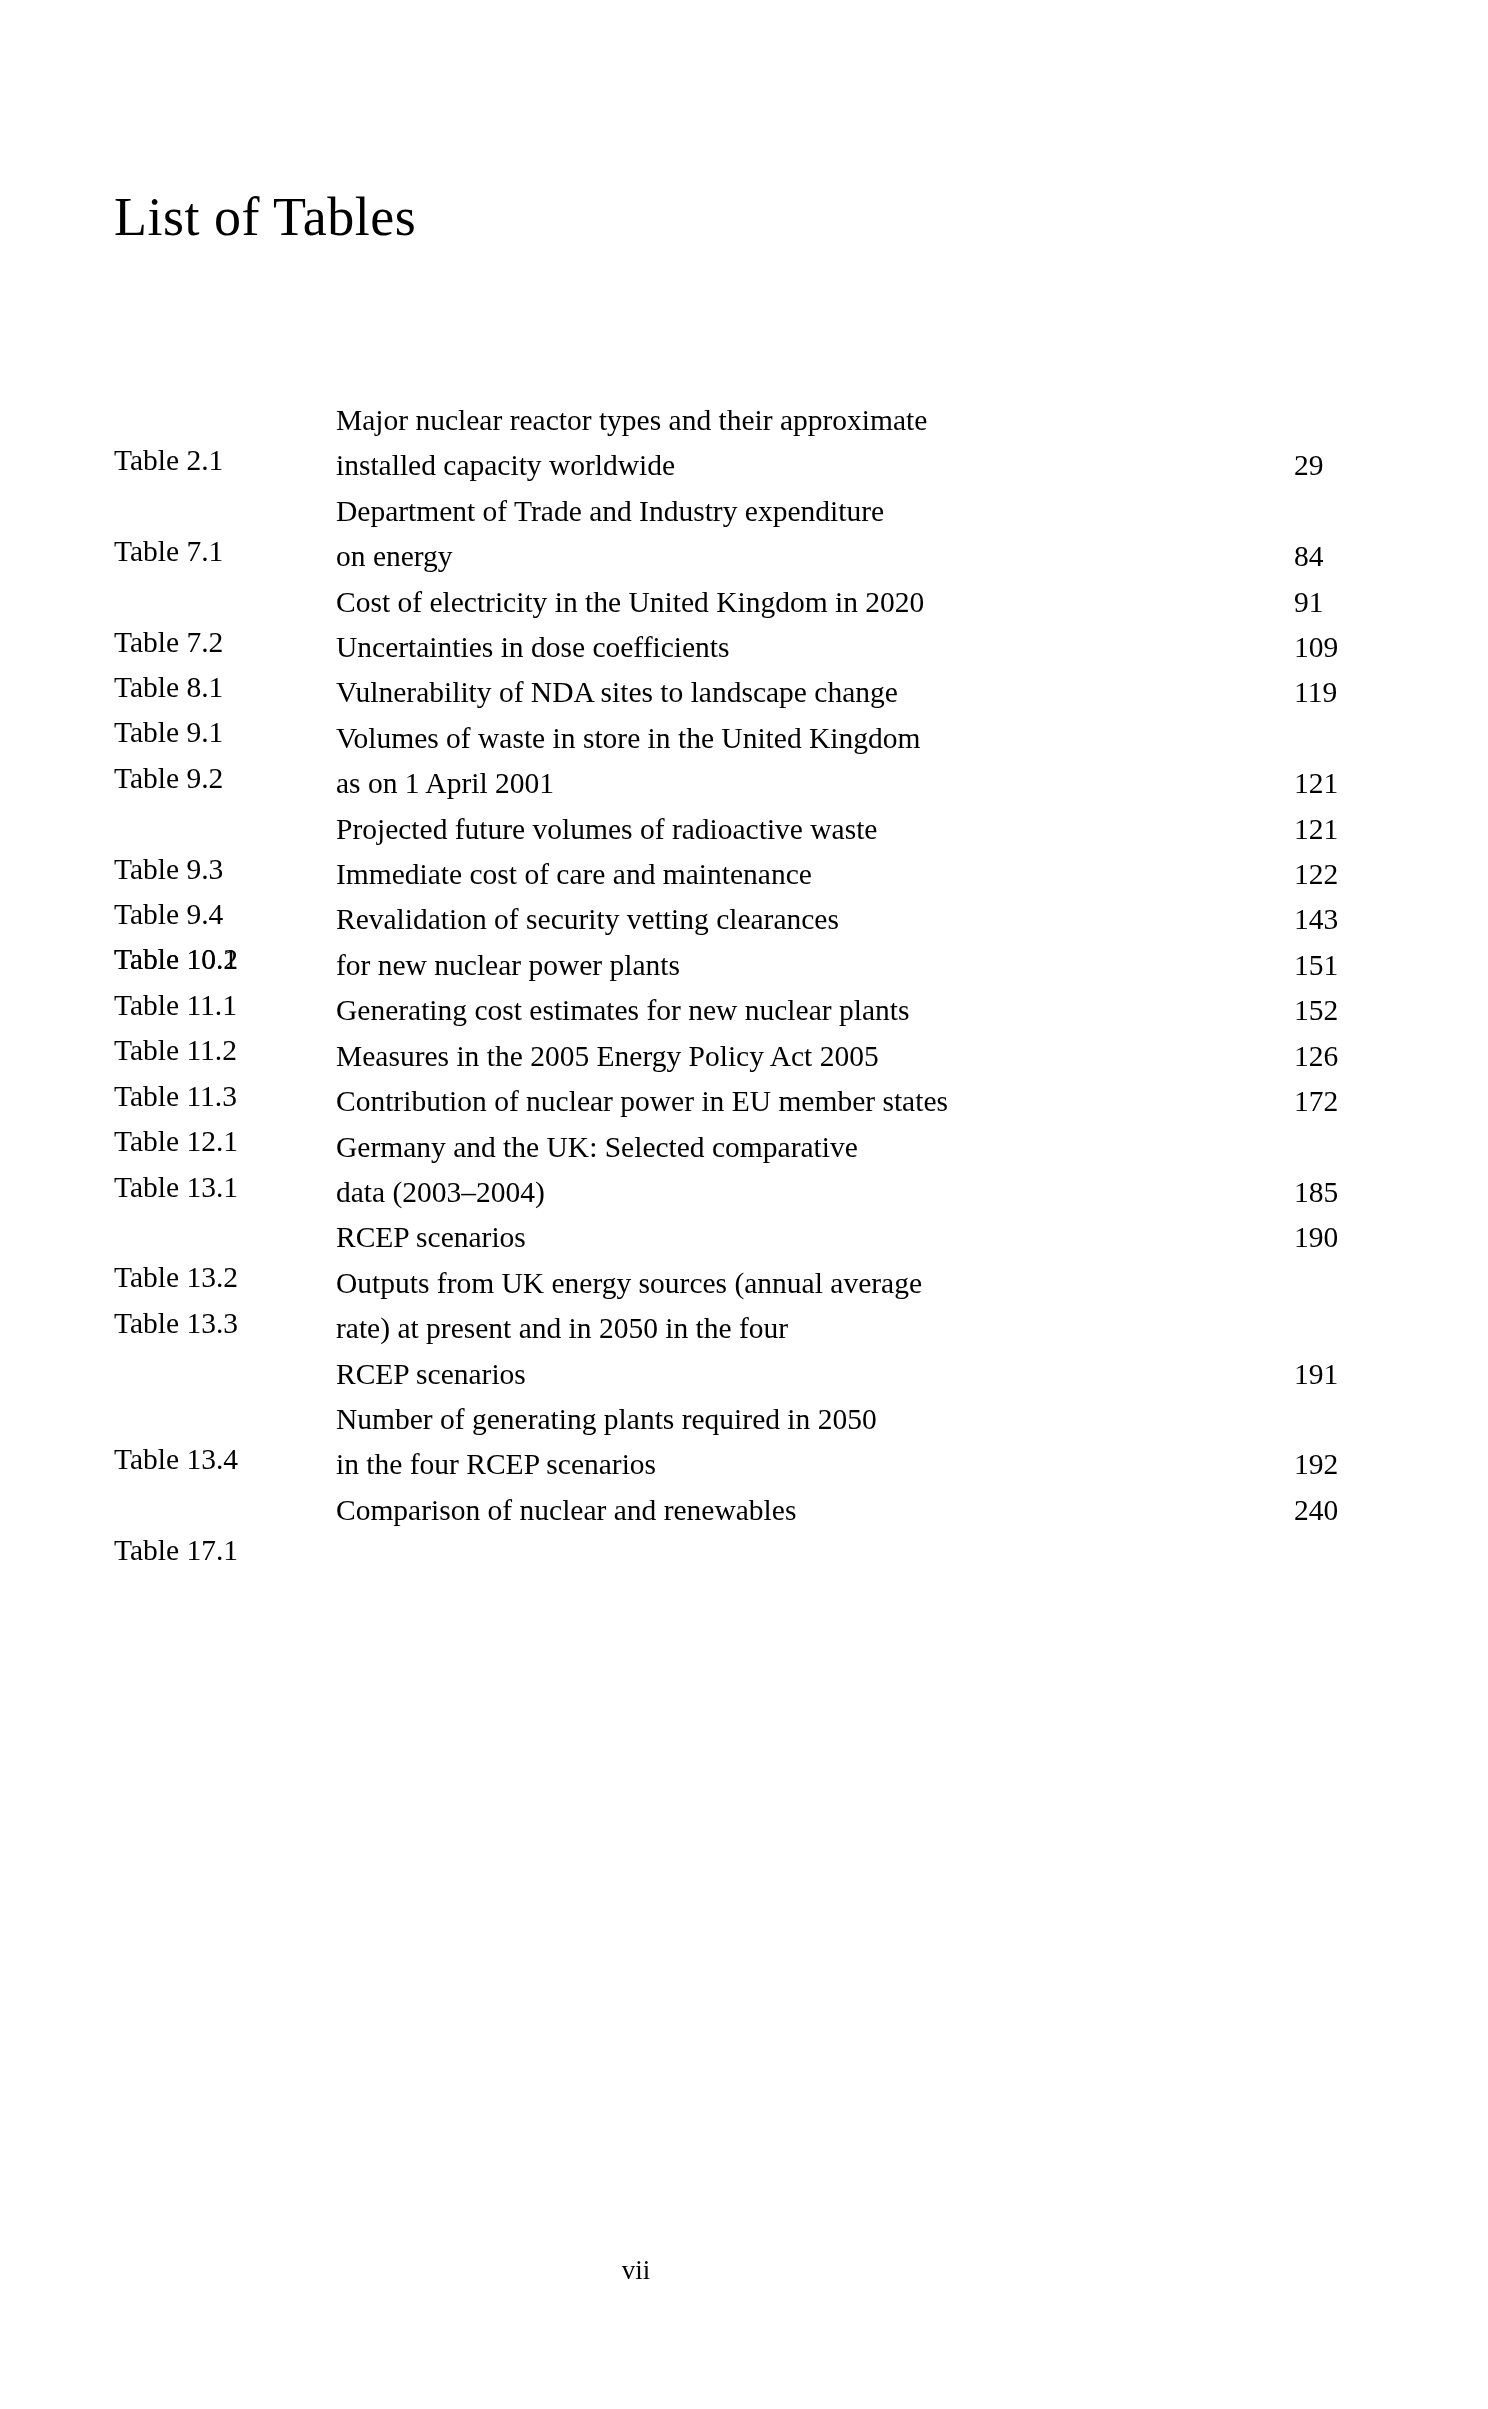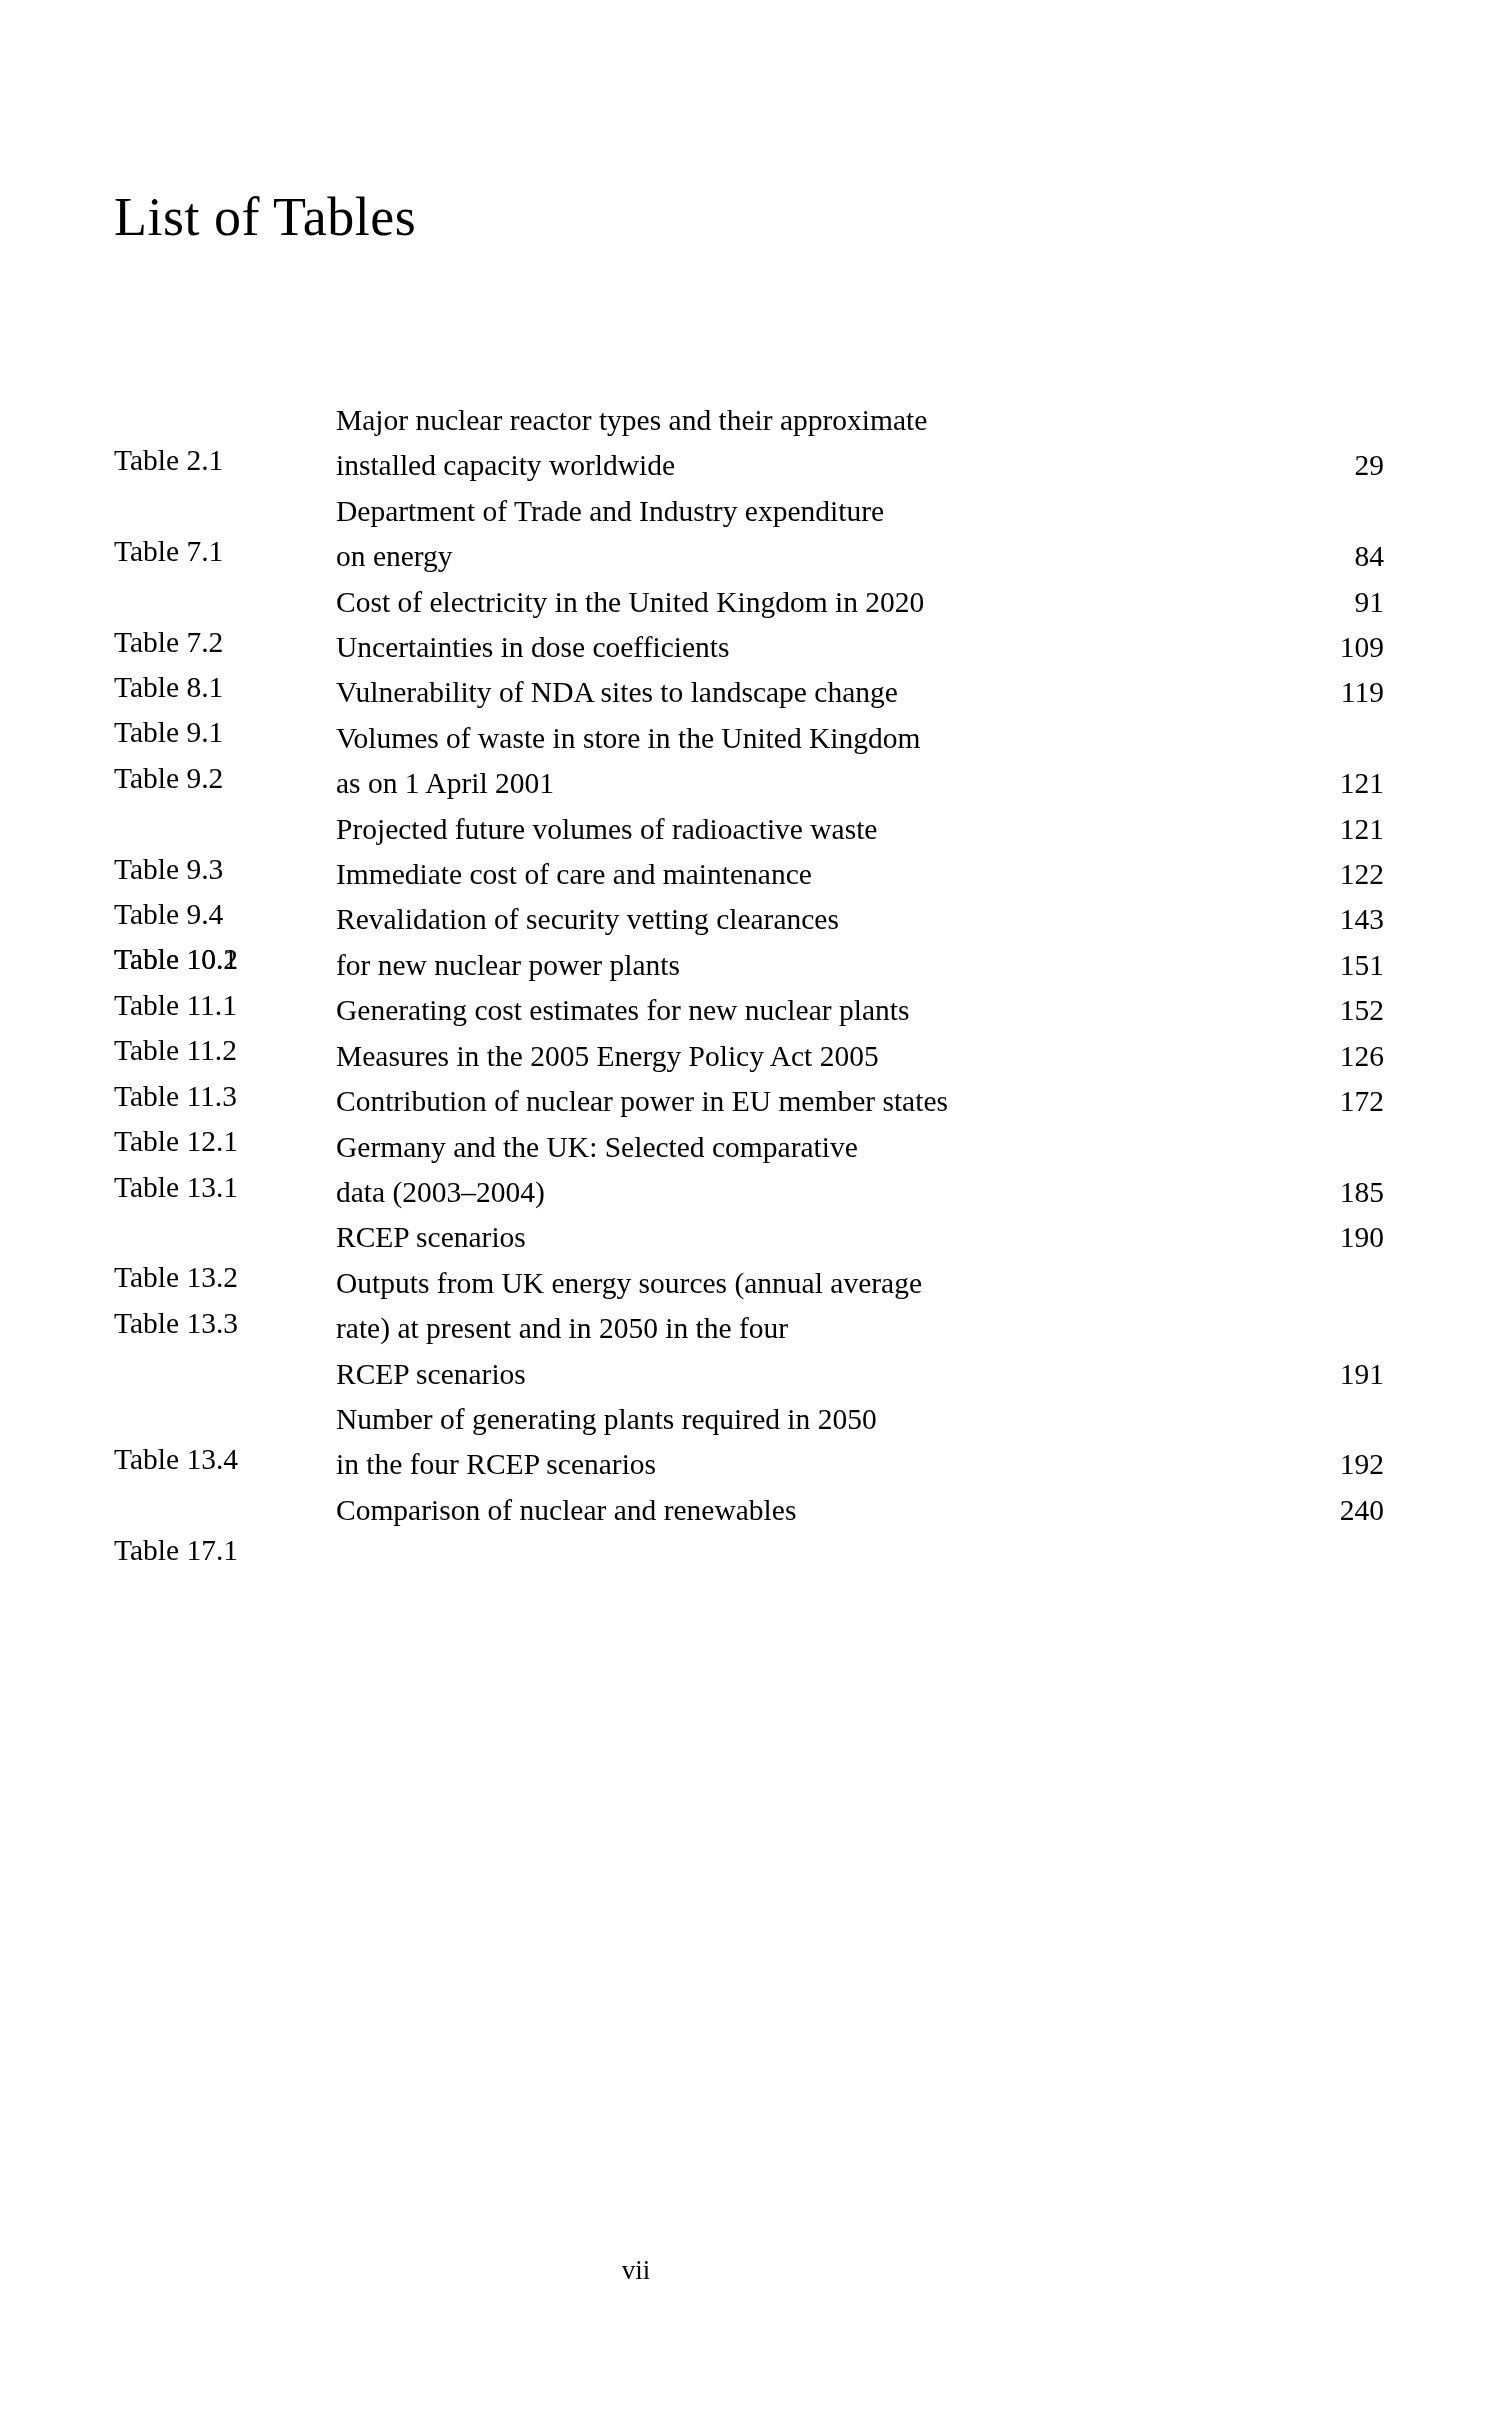--- a/index.html
+++ b/index.html
@@ -56,21 +56,20 @@
   .toc-line {
     display: block;
     position: relative;
     white-space: nowrap;
   }
   .toc-page {
     position: absolute;
     right: 0;
     top: 0;
     width: 90px;
-    text-align: right;
     font-size: 29.5px;
   }
   .toc-lines-wrap {
     position: relative;
     margin-left: 222px;
   }
   .folio {
     position: absolute;
     left: 0;
     width: 1272px;

